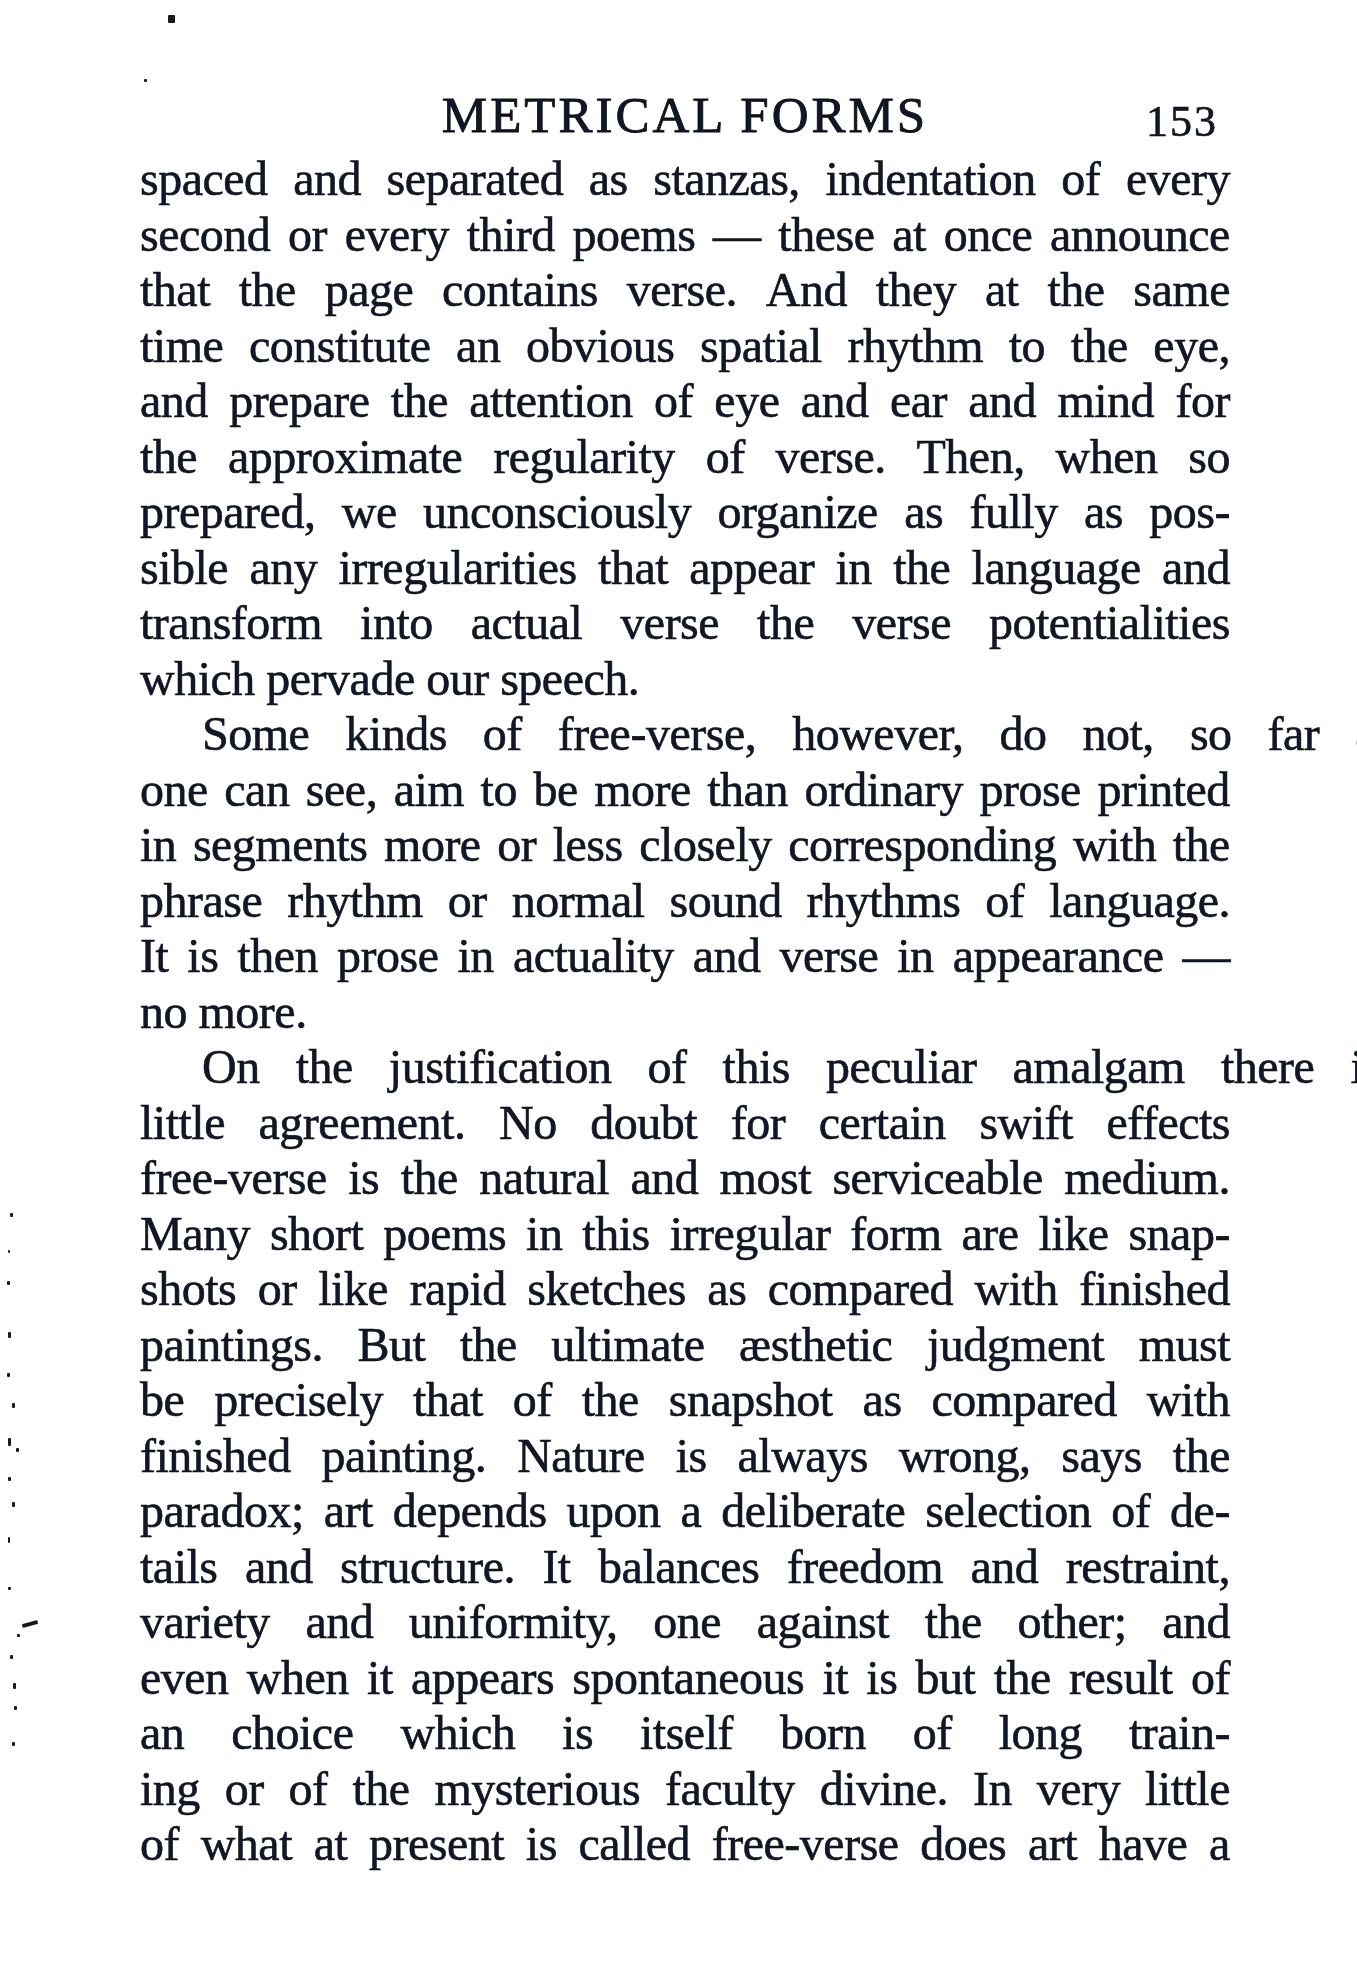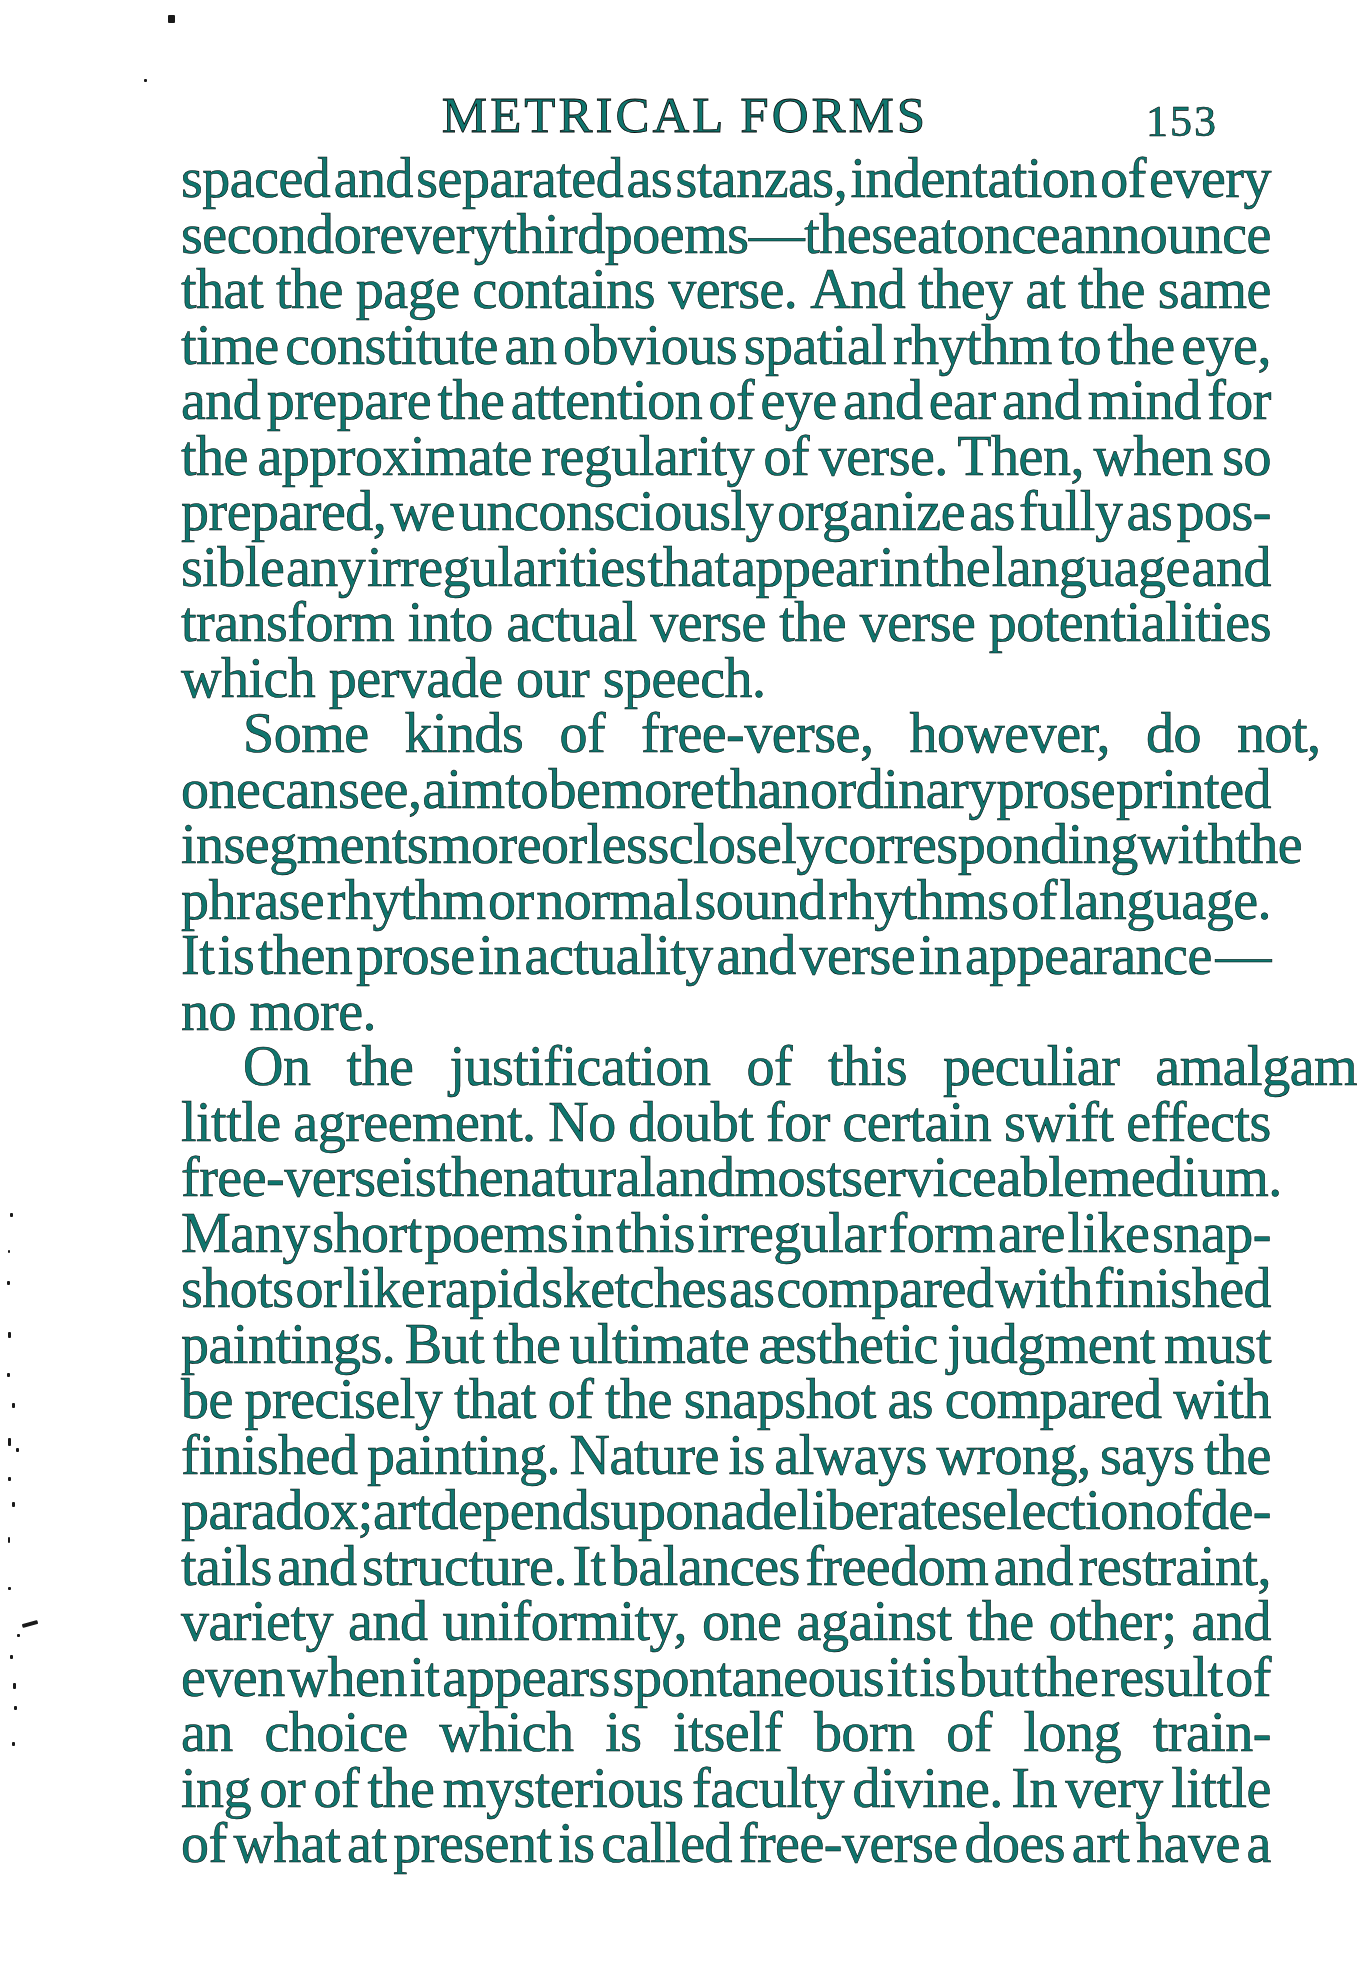--- a/index.html
+++ b/index.html
@@ -7,21 +7,21 @@
     padding: 0;
     background: #ffffff;
   }
   .scan-page {
     position: relative;
     width: 1357px;
     height: 1971px;
     background: #ffffff;
     overflow: hidden;
     font-family: "Liberation Serif", "DejaVu Serif", serif;
-    color: #0f766e;
+    color: #0f172a;
   }
   
   .running-header {
     position: absolute;
     left: 140px;
     top: 86px;
     width: 1090px;
     height: 62px;
   }
   .header-title {
@@ -42,23 +42,22 @@
     font-size: 44px;
     letter-spacing: 2px;
     -webkit-text-stroke: 0.6px #0b0b0b;
   }
   
   .body-text {
     position: absolute;
     left: 140px;
     top: 151px;
     width: 1090px;
-    font-size: 56px;
+    font-size: 48px;
     letter-spacing: -0.5px;
-    margin-left: 41px;
     -webkit-text-stroke: 0.55px #0b0b0b;
   }
   .line {
     height: 55.5px;
     line-height: 55.5px;
     white-space: nowrap;
   }
   .line.justify {
     display: flex;
     justify-content: space-between;

